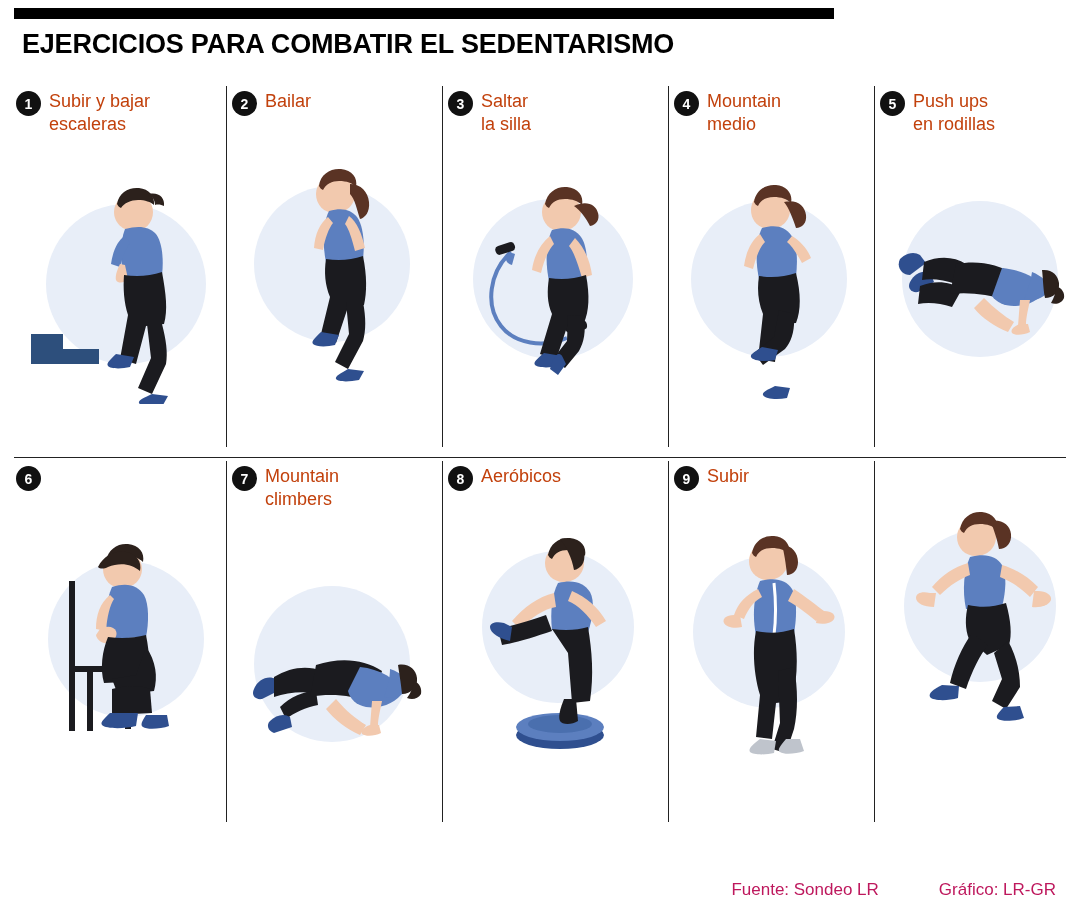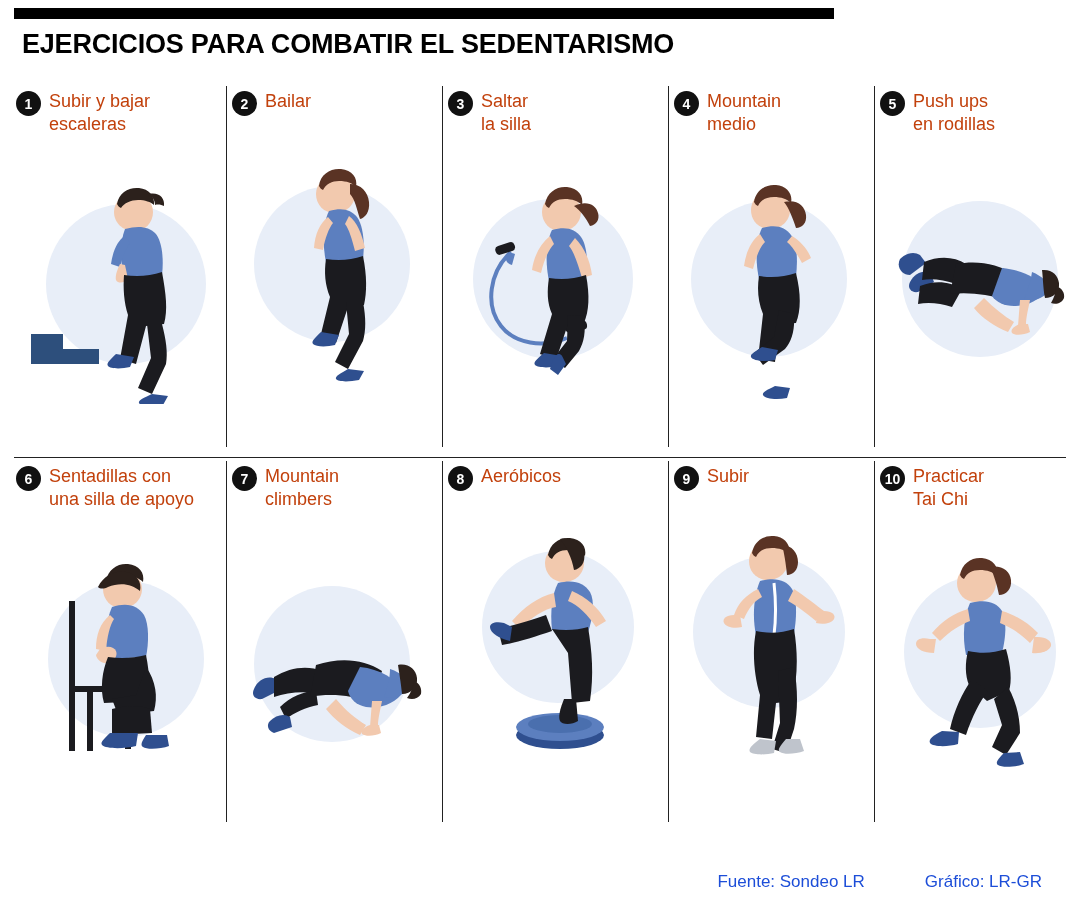--- a/index.html
+++ b/index.html
@@ -97,27 +97,27 @@
     margin-top: 8px;
     display: flex;
     align-items: center;
     justify-content: center;
   }
   .art svg { display: block; }
   .footer {
     position: absolute;
     left: 0;
     right: 0;
-    bottom: 16px;
+    bottom: 8px;
     display: flex;
     justify-content: flex-end;
     gap: 60px;
-    padding-right: 38px;
+    padding-right: 24px;
     font-size: 17px;
-    color: #1d4ed8;
+    color: #be185d;
   }
 </style>
 </head>
 <body>
 
 <div class="page">
 
   <div class="topbar"></div>
 
   <h1 class="title">EJERCICIOS PARA COMBATIR EL SEDENTARISMO</h1>
@@ -244,22 +244,20 @@
           <path d="M150 126c-2 10-4 18-4 24l-8 2 2-26z" fill="#f2c9ae"></path>
           <path d="M140 150c-6 2-10 6-8 9 3 3 12 2 18-1l-2-8z" fill="#f2c9ae"></path>
           <path d="M104 124c10 10 20 18 30 24l-6 10c-14-6-26-14-34-24z" fill="#f2c9ae"></path>
         </svg>
       </div>
     </div>
 
     <div class="cell">
       <div class="cap">
         <div class="badge">6</div>
-        <div class="cap-text">Sentadillas con
-una silla de apoyo</div>
       </div>
       <div class="art">
         <svg width="200" height="230" viewBox="0 0 200 230">
           <circle cx="110" cy="110" r="78" fill="#e8eef8"></circle>
           <path d="M56 52v150" stroke="#1b1b1f" stroke-width="6" fill="none"></path>
           <path d="M56 140h60" stroke="#1b1b1f" stroke-width="6" fill="none"></path>
           <path d="M112 140v60" stroke="#1b1b1f" stroke-width="6" fill="none"></path>
           <path d="M74 140v62" stroke="#1b1b1f" stroke-width="6" fill="none"></path>
           <path d="M106 22c12 0 20 8 20 18 0 11-9 19-20 19s-19-8-19-19c0-10 8-18 19-18z" fill="#f2c9ae"></path>
           <path d="M90 32c2-12 12-18 22-17 11 1 17 9 15 18-4-4-10-6-17-6-8 0-13 3-16 9-2-1-3-2-4-4z" fill="#2c211c"></path>
@@ -345,25 +343,20 @@
           <path d="M150 84c8 0 12 4 10 8-2 4-10 6-18 4l2-12z" fill="#f2c9ae"></path>
           <path d="M82 104c14 3 26 2 38-2 4 24 4 48-2 72l-16 2-4 36-16-2 4-42c-6-20-8-44-4-64z" fill="#1b1b1f"></path>
           <path d="M120 140c4 22 4 44 0 62l-8 24-14-4 8-26-2-52z" fill="#1b1b1f"></path>
           <path d="M86 212c-8 6-12 10-10 13 3 3 16 3 24 1l2-12z" fill="#bfc4cc"></path>
           <path d="M112 212c-6 7-9 11-6 13 4 3 16 2 24-1l-4-12z" fill="#bfc4cc"></path>
         </svg>
       </div>
     </div>
 
     <div class="cell sep-left">
-      <div class="cap">
-        <div class="badge">10</div>
-        <div class="cap-text">Practicar
-Tai Chi</div>
-      </div>
       <div class="art">
         <svg width="200" height="235" viewBox="0 0 200 235">
           <circle cx="100" cy="105" r="76" fill="#e8eef8"></circle>
           <path d="M96 18c12 0 20 8 20 18 0 11-9 19-20 19s-19-8-19-19c0-10 8-18 19-18z" fill="#f2c9ae"></path>
           <path d="M80 28c2-12 12-18 22-17 11 1 17 9 15 18-4-4-10-6-17-6-8 0-13 3-16 9-2-1-3-2-4-4z" fill="#5a3324"></path>
           <path d="M110 20c12-2 20 4 21 13 1 9-5 15-12 15-2-11-6-22-9-28z" fill="#5a3324"></path>
           <path d="M90 56c16-4 26-1 32 8 5 9 4 26 0 42l-36 2c-4-19-2-39 4-52z" fill="#5c7fbf"></path>
           <path d="M88 62c-14 4-26 12-36 24l8 8c10-10 20-16 30-20z" fill="#f2c9ae"></path>
           <path d="M122 64c14 4 26 12 36 22l-8 10c-10-10-20-16-30-20z" fill="#f2c9ae"></path>
           <path d="M50 92c-8-2-14 0-14 5 0 5 8 9 18 9l2-14z" fill="#f2c9ae"></path>

